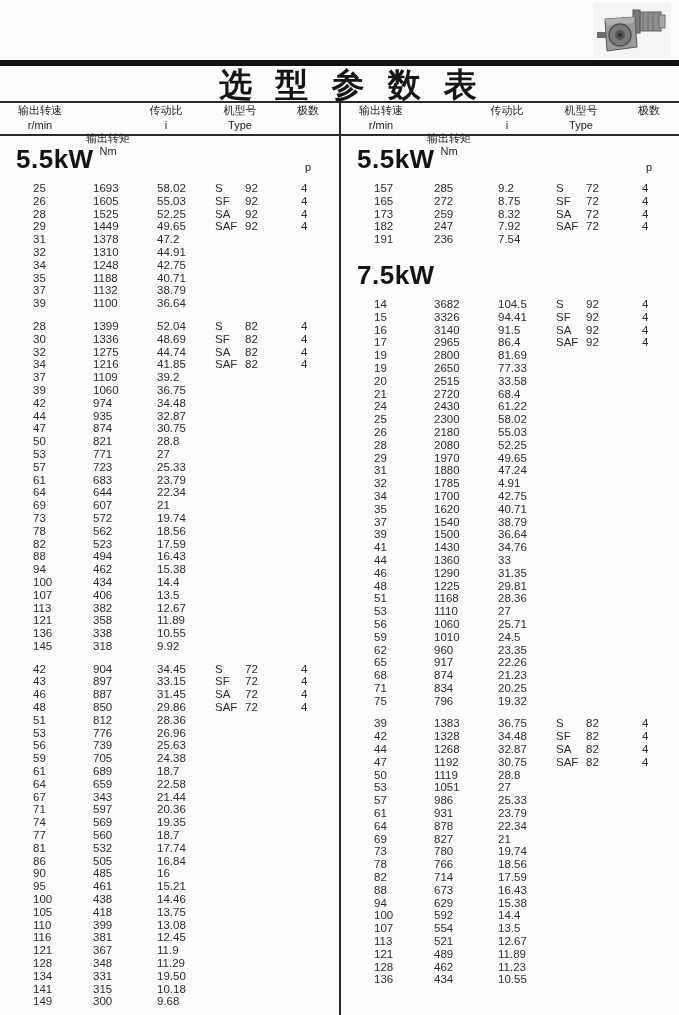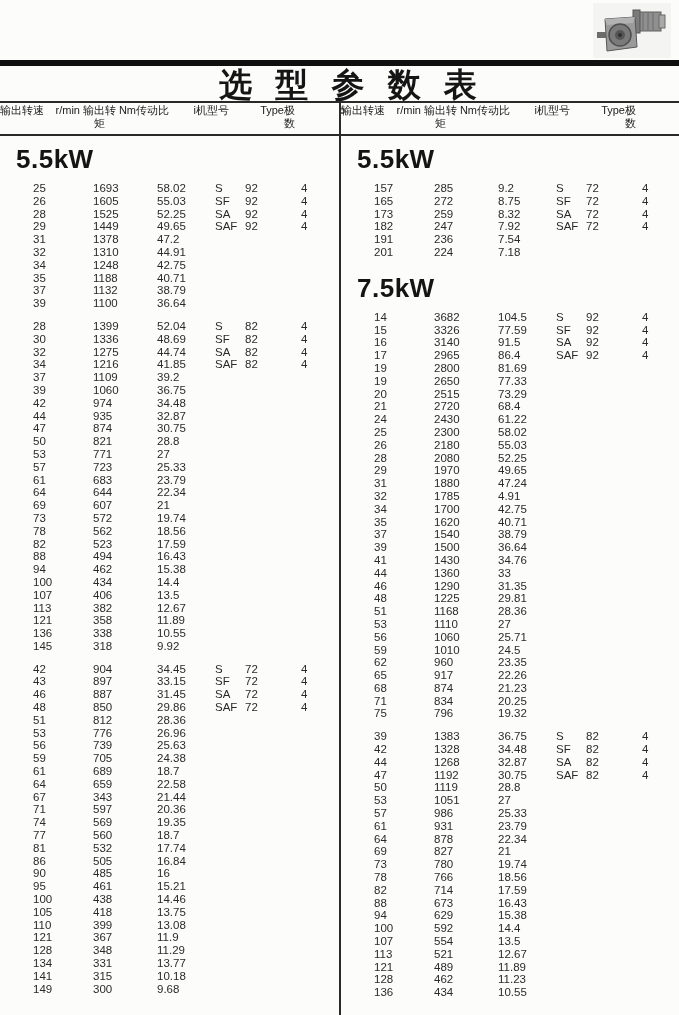--- a/index.html
+++ b/index.html
@@ -14,23 +14,23 @@
     position:absolute;top:63px;left:12px;width:679px;text-align:center;
     font-size:33px;font-weight:bold;letter-spacing:7px;color:#151515;white-space:pre;
   }
   .rule-thin{position:absolute;left:0;width:679px;height:2px;background:#2a2a2a;}
   .rule-a{top:101px;}
   .rule-b{top:134px;}
   .vrule{position:absolute;left:339px;top:101px;height:914px;width:2px;background:#2a2a2a;}
   .thead{position:absolute;top:104px;height:28px;display:flex;}
   .thead-left{left:0;width:339px;}
   .thead-right{left:341px;width:338px;}
-  .th{display:flex;flex-direction:row;justify-content:space-between;text-align:center;
+  .th{display:flex;flex-direction:column;justify-content:space-between;text-align:center;
       font-size:11px;line-height:13px;color:#222;}
-  .th-w1{width:80px;}.th-w2{width:56px;}.th-w3{width:60px;}.th-w4{width:88px;}.th-w5{width:48px;gap:44px;}
+  .th-w1{width:80px;}.th-w2{width:56px;margin-top:28px;}.th-w3{width:60px;}.th-w4{width:88px;}.th-w5{width:48px;gap:44px;}
   .tcol{position:absolute;top:138px;width:339px;}
   .tcol-left{left:0;}
   .tcol-right{left:341px;}
   .power-heading{
     font-size:26px;font-weight:bold;color:#141414;
     margin:6px 0 8px 16px;line-height:30px;letter-spacing:0.5px;
   }
   .block + .power-heading{margin-top:14px;}
   .block + .block{margin-top:10px;}
   .row{display:flex;font-size:11.5px;line-height:12.8px;white-space:pre;color:#2a2a2a;}
@@ -172,46 +172,46 @@
       <div class="row"><span class="cs">71</span><span class="ct">597</span><span class="cr">20.36</span><span class="cn4"></span><span class="cz"></span><span class="cp"></span></div>
       <div class="row"><span class="cs">74</span><span class="ct">569</span><span class="cr">19.35</span><span class="cn4"></span><span class="cz"></span><span class="cp"></span></div>
       <div class="row"><span class="cs">77</span><span class="ct">560</span><span class="cr">18.7</span><span class="cn4"></span><span class="cz"></span><span class="cp"></span></div>
       <div class="row"><span class="cs">81</span><span class="ct">532</span><span class="cr">17.74</span><span class="cn4"></span><span class="cz"></span><span class="cp"></span></div>
       <div class="row"><span class="cs">86</span><span class="ct">505</span><span class="cr">16.84</span><span class="cn4"></span><span class="cz"></span><span class="cp"></span></div>
       <div class="row"><span class="cs">90</span><span class="ct">485</span><span class="cr">16</span><span class="cn4"></span><span class="cz"></span><span class="cp"></span></div>
       <div class="row"><span class="cs">95</span><span class="ct">461</span><span class="cr">15.21</span><span class="cn4"></span><span class="cz"></span><span class="cp"></span></div>
       <div class="row"><span class="cs">100</span><span class="ct">438</span><span class="cr">14.46</span><span class="cn4"></span><span class="cz"></span><span class="cp"></span></div>
       <div class="row"><span class="cs">105</span><span class="ct">418</span><span class="cr">13.75</span><span class="cn4"></span><span class="cz"></span><span class="cp"></span></div>
       <div class="row"><span class="cs">110</span><span class="ct">399</span><span class="cr">13.08</span><span class="cn4"></span><span class="cz"></span><span class="cp"></span></div>
+      <div class="row"><span class="cs">116</span><span class="ct">381</span><span class="cr">12.45</span><span class="cn4"></span><span class="cz"></span><span class="cp"></span></div>
       <div class="row"><span class="cs">121</span><span class="ct">367</span><span class="cr">11.9</span><span class="cn4"></span><span class="cz"></span><span class="cp"></span></div>
       <div class="row"><span class="cs">128</span><span class="ct">348</span><span class="cr">11.29</span><span class="cn4"></span><span class="cz"></span><span class="cp"></span></div>
-      <div class="row"><span class="cs">134</span><span class="ct">331</span><span class="cr">13.77</span><span class="cn4"></span><span class="cz"></span><span class="cp"></span></div>
+      <div class="row"><span class="cs">134</span><span class="ct">331</span><span class="cr">19.50</span><span class="cn4"></span><span class="cz"></span><span class="cp"></span></div>
       <div class="row"><span class="cs">141</span><span class="ct">315</span><span class="cr">10.18</span><span class="cn4"></span><span class="cz"></span><span class="cp"></span></div>
       <div class="row"><span class="cs">149</span><span class="ct">300</span><span class="cr">9.68</span><span class="cn4"></span><span class="cz"></span><span class="cp"></span></div>
     </div>
   </div>
 <div class="tcol tcol-right" id="right-col">
     <div class="power-heading">5.5kW</div>
     <div class="block">
       <div class="row"><span class="cs">157</span><span class="ct">285</span><span class="cr">9.2</span><span class="cn4">S</span><span class="cz">72</span><span class="cp">4</span></div>
       <div class="row"><span class="cs">165</span><span class="ct">272</span><span class="cr">8.75</span><span class="cn4">SF</span><span class="cz">72</span><span class="cp">4</span></div>
       <div class="row"><span class="cs">173</span><span class="ct">259</span><span class="cr">8.32</span><span class="cn4">SA</span><span class="cz">72</span><span class="cp">4</span></div>
       <div class="row"><span class="cs">182</span><span class="ct">247</span><span class="cr">7.92</span><span class="cn4">SAF</span><span class="cz">72</span><span class="cp">4</span></div>
       <div class="row"><span class="cs">191</span><span class="ct">236</span><span class="cr">7.54</span><span class="cn4"></span><span class="cz"></span><span class="cp"></span></div>
-      <div class="row"><span class="cs">201</span><span class="ct">224</span><span class="cr">7.18</span><span class="cn4"></span><span class="cz"></span><span class="cp"></span></div>
     </div>
     <div class="power-heading">7.5kW</div>
     <div class="block">
       <div class="row"><span class="cs">14</span><span class="ct">3682</span><span class="cr">104.5</span><span class="cn4">S</span><span class="cz">92</span><span class="cp">4</span></div>
-      <div class="row"><span class="cs">15</span><span class="ct">3326</span><span class="cr">77.59</span><span class="cn4">SF</span><span class="cz">92</span><span class="cp">4</span></div>
+      <div class="row"><span class="cs">15</span><span class="ct">3326</span><span class="cr">94.41</span><span class="cn4">SF</span><span class="cz">92</span><span class="cp">4</span></div>
       <div class="row"><span class="cs">16</span><span class="ct">3140</span><span class="cr">91.5</span><span class="cn4">SA</span><span class="cz">92</span><span class="cp">4</span></div>
       <div class="row"><span class="cs">17</span><span class="ct">2965</span><span class="cr">86.4</span><span class="cn4">SAF</span><span class="cz">92</span><span class="cp">4</span></div>
       <div class="row"><span class="cs">19</span><span class="ct">2800</span><span class="cr">81.69</span><span class="cn4"></span><span class="cz"></span><span class="cp"></span></div>
       <div class="row"><span class="cs">19</span><span class="ct">2650</span><span class="cr">77.33</span><span class="cn4"></span><span class="cz"></span><span class="cp"></span></div>
-      <div class="row"><span class="cs">20</span><span class="ct">2515</span><span class="cr">73.29</span><span class="cn4"></span><span class="cz"></span><span class="cp"></span></div>
+      <div class="row"><span class="cs">20</span><span class="ct">2515</span><span class="cr">33.58</span><span class="cn4"></span><span class="cz"></span><span class="cp"></span></div>
       <div class="row"><span class="cs">21</span><span class="ct">2720</span><span class="cr">68.4</span><span class="cn4"></span><span class="cz"></span><span class="cp"></span></div>
       <div class="row"><span class="cs">24</span><span class="ct">2430</span><span class="cr">61.22</span><span class="cn4"></span><span class="cz"></span><span class="cp"></span></div>
       <div class="row"><span class="cs">25</span><span class="ct">2300</span><span class="cr">58.02</span><span class="cn4"></span><span class="cz"></span><span class="cp"></span></div>
       <div class="row"><span class="cs">26</span><span class="ct">2180</span><span class="cr">55.03</span><span class="cn4"></span><span class="cz"></span><span class="cp"></span></div>
       <div class="row"><span class="cs">28</span><span class="ct">2080</span><span class="cr">52.25</span><span class="cn4"></span><span class="cz"></span><span class="cp"></span></div>
       <div class="row"><span class="cs">29</span><span class="ct">1970</span><span class="cr">49.65</span><span class="cn4"></span><span class="cz"></span><span class="cp"></span></div>
       <div class="row"><span class="cs">31</span><span class="ct">1880</span><span class="cr">47.24</span><span class="cn4"></span><span class="cz"></span><span class="cp"></span></div>
       <div class="row"><span class="cs">32</span><span class="ct">1785</span><span class="cr">4.91</span><span class="cn4"></span><span class="cz"></span><span class="cp"></span></div>
       <div class="row"><span class="cs">34</span><span class="ct">1700</span><span class="cr">42.75</span><span class="cn4"></span><span class="cz"></span><span class="cp"></span></div>
       <div class="row"><span class="cs">35</span><span class="ct">1620</span><span class="cr">40.71</span><span class="cn4"></span><span class="cz"></span><span class="cp"></span></div>

